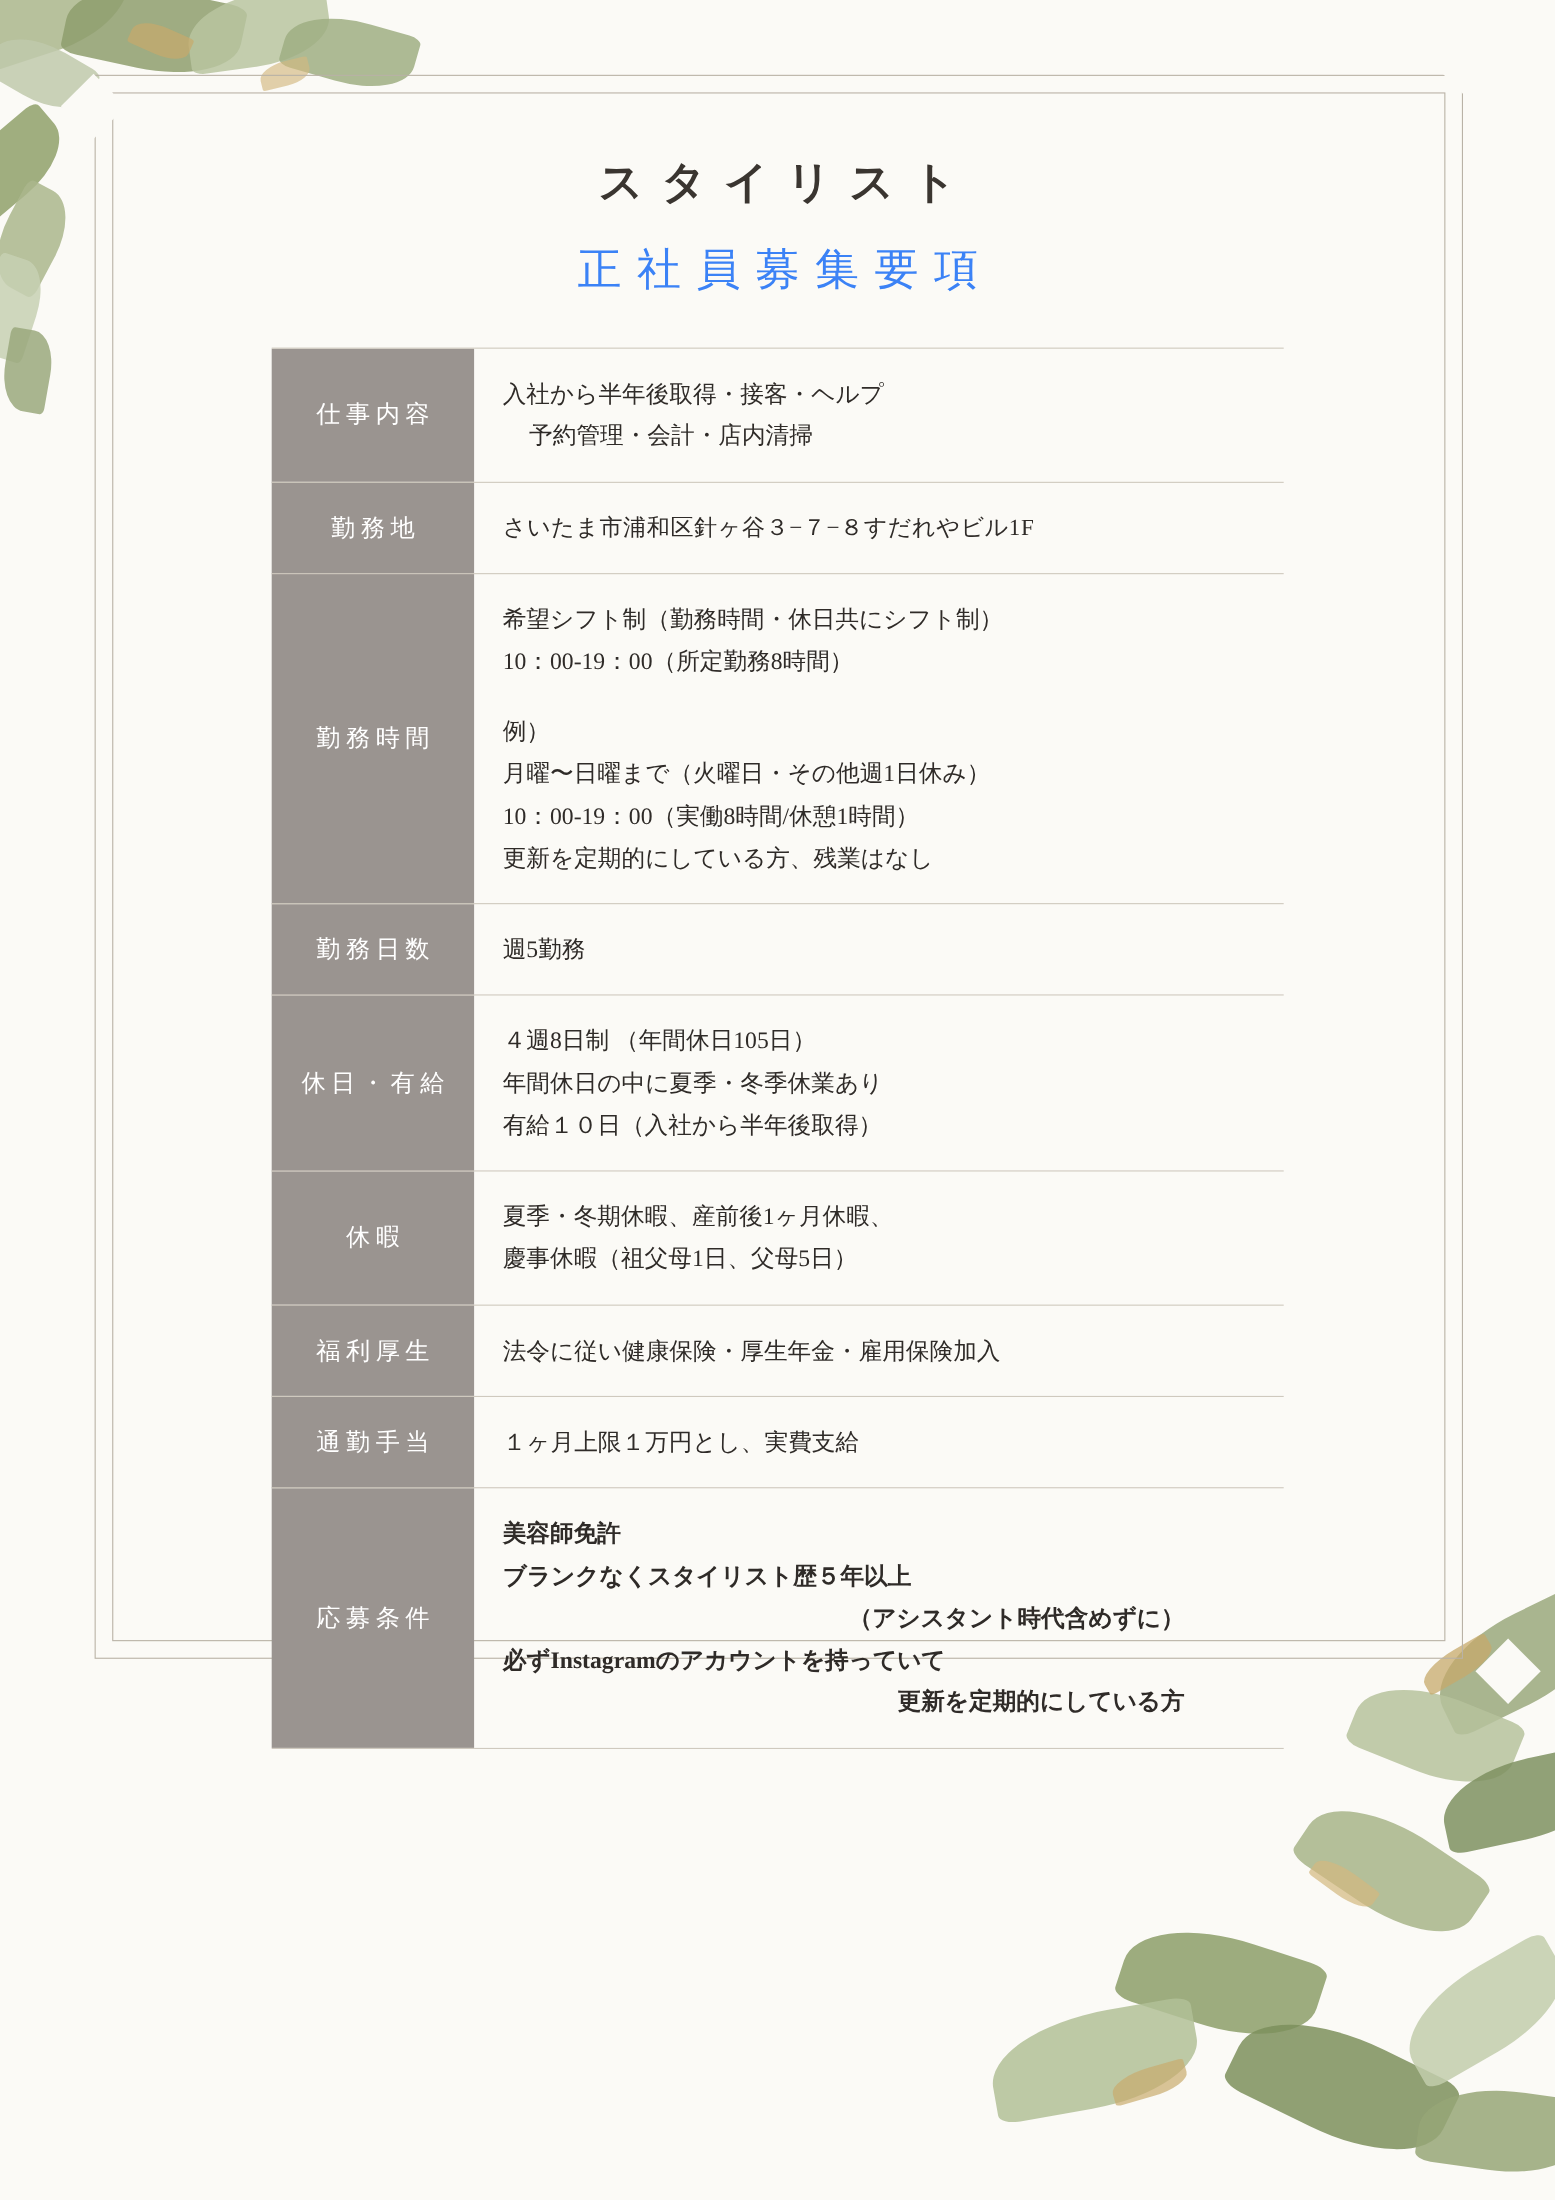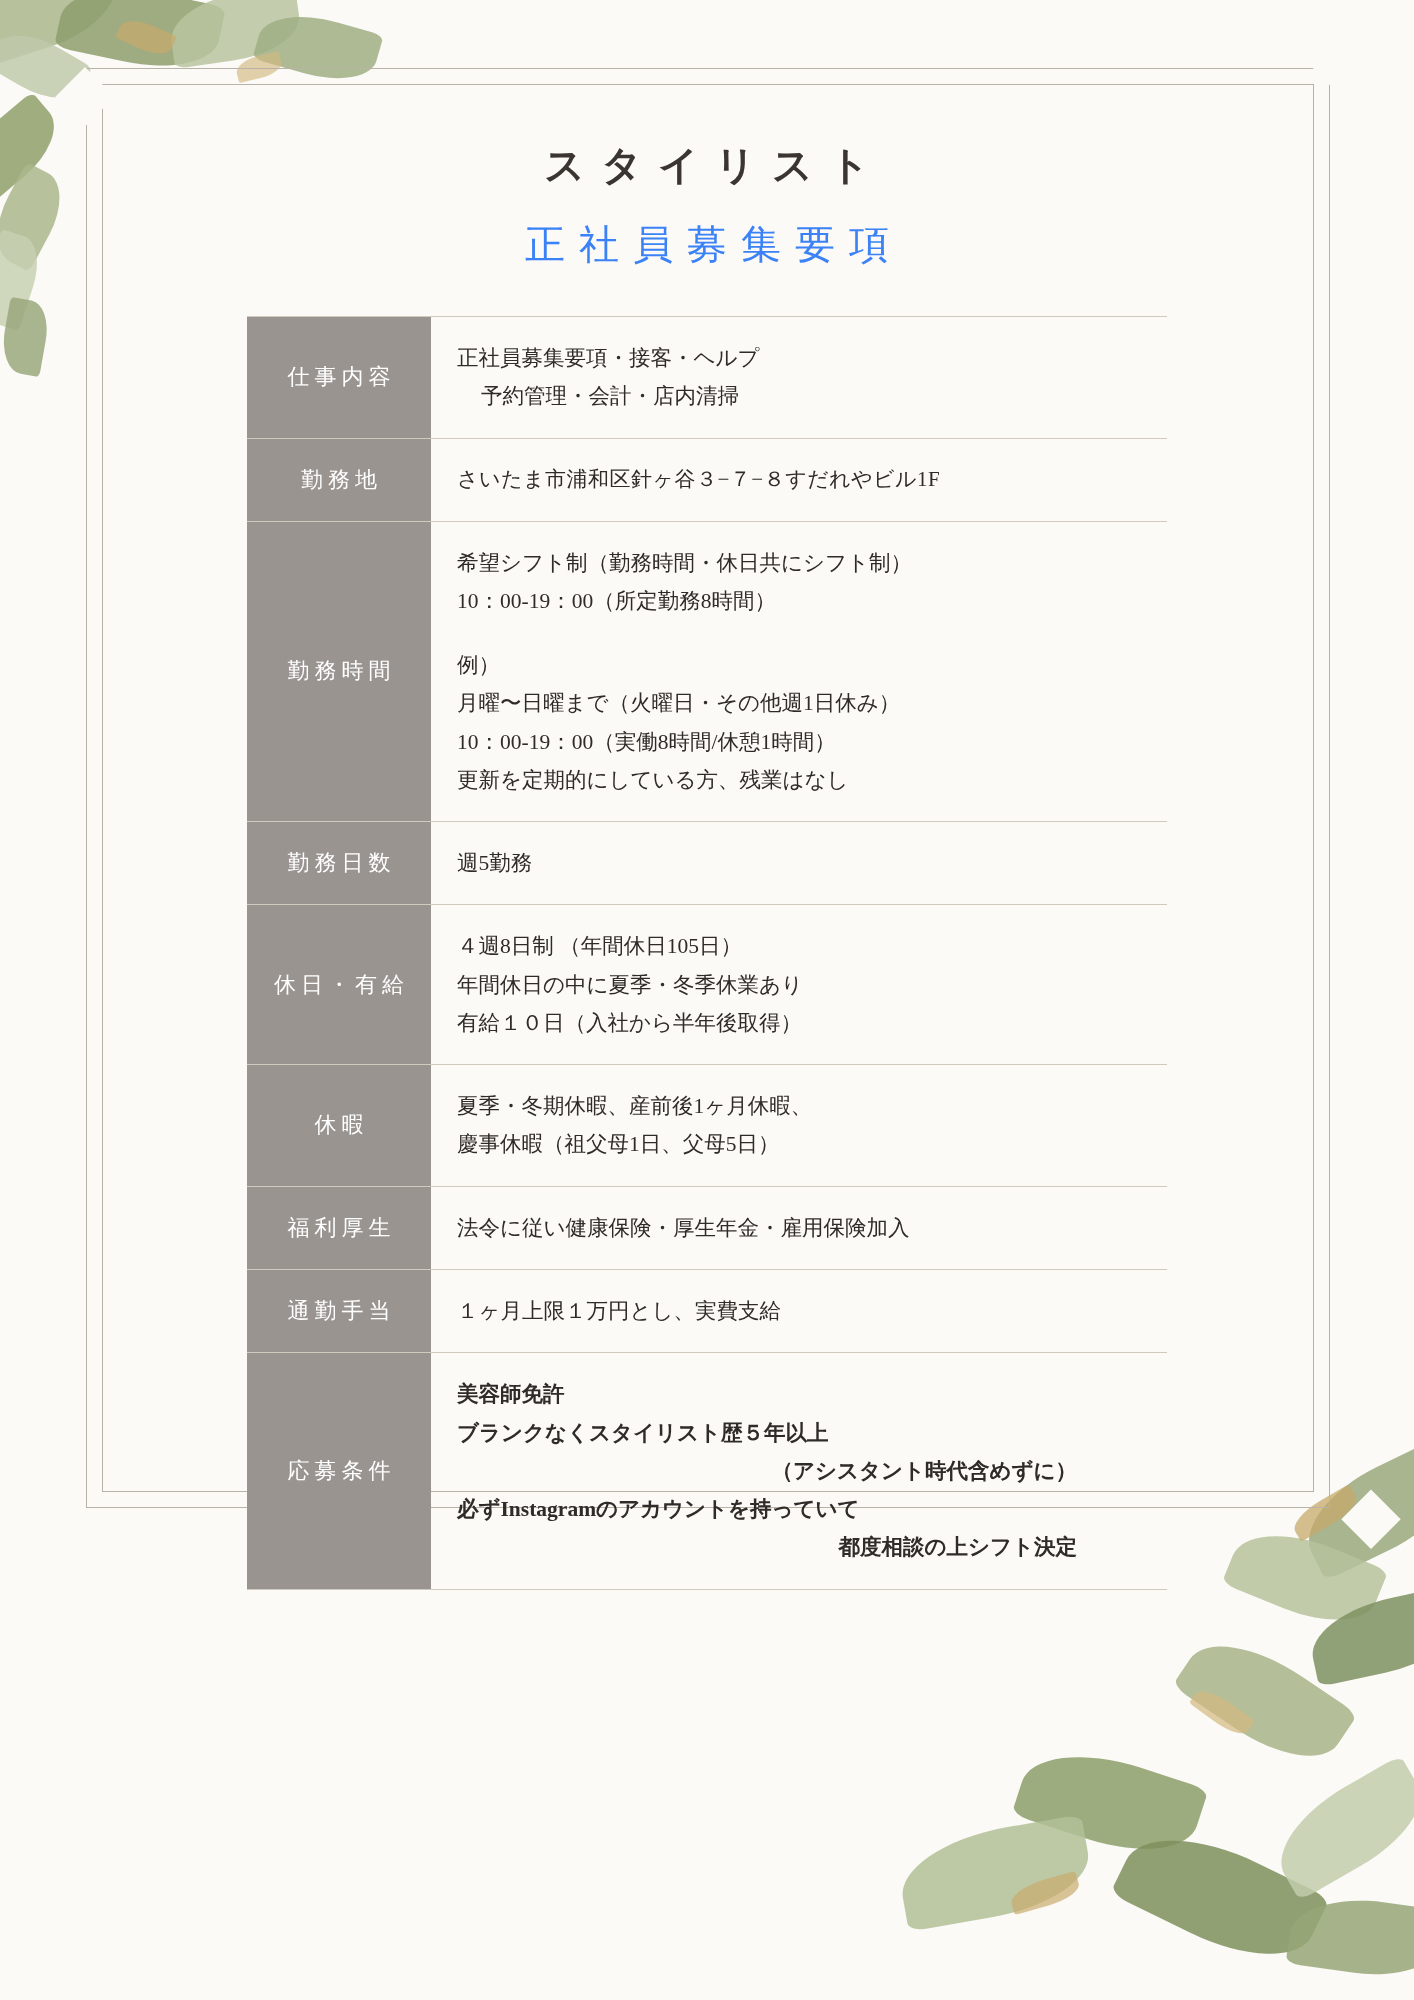--- a/index.html
+++ b/index.html
@@ -170,21 +170,21 @@
     <div class="title-main">スタイリスト</div>
     <div class="title-sub">正社員募集要項</div>
   </div>
 
   <table class="spec">
     <tbody>
 
       <tr>
         <td class="label">仕事内容</td>
         <td class="value">
-          <div class="v-line">正社員募集要項・接客・ヘルプ</div>
+          <div class="v-line">入社から半年後取得・接客・ヘルプ</div>
           <div class="v-line v-indent">予約管理・会計・店内清掃</div>
         </td>
       </tr>
 
       <tr>
         <td class="label">勤務地</td>
         <td class="value">
           <div class="v-line v-addr">さいたま市浦和区針ヶ谷３−７−８すだれやビル1F</div>
         </td>
       </tr>
@@ -240,19 +240,19 @@
         </td>
       </tr>
 
       <tr>
         <td class="label">応募条件</td>
         <td class="value v-small">
           <div class="v-line">美容師免許</div>
           <div class="v-line">ブランクなくスタイリスト歴５年以上</div>
           <div class="v-line v-right">（アシスタント時代含めずに）</div>
           <div class="v-line">必ずInstagramのアカウントを持っていて</div>
-          <div class="v-line v-right">都度相談の上シフト決定</div>
+          <div class="v-line v-right">更新を定期的にしている方</div>
         </td>
       </tr>
     </tbody>
   </table>
 
 </div>
 
 </body></html>

